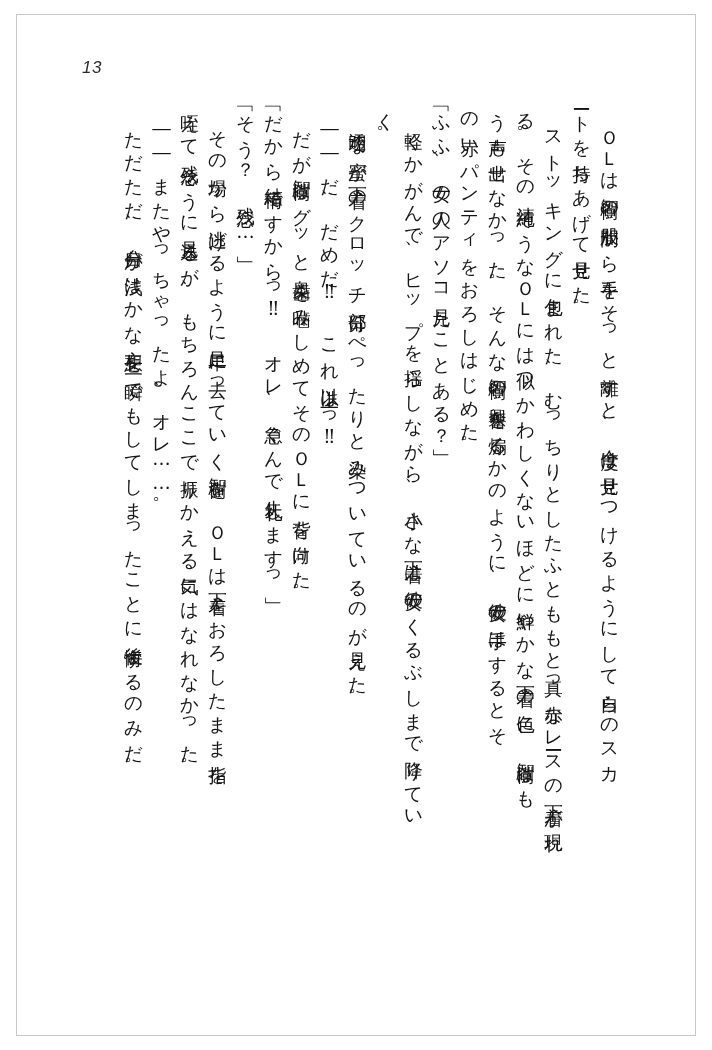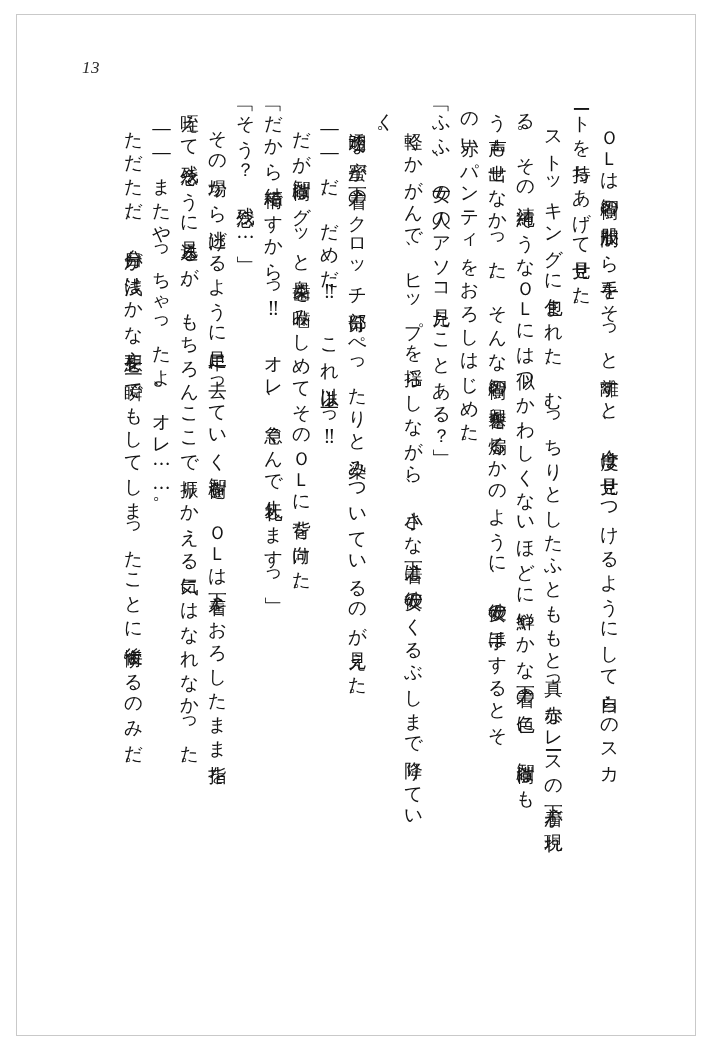--- a/index.html
+++ b/index.html
@@ -34,21 +34,21 @@
     height: 1022px;
     border: 1px solid #c9c9c9;
     box-sizing: border-box;
     pointer-events: none;
   }
 
   .page-number {
     position: absolute;
     left: 82px;
     top: 58px;
-    font-family: Liberation Serif, serif;
+    font-family: Liberation Sans, sans-serif;
     font-size: 17px;
     font-style: italic;
     color: #2b2b2b;
     letter-spacing: 0.5px;
   }
 
   
   .text-block {
     position: absolute;
     top: 100px;

